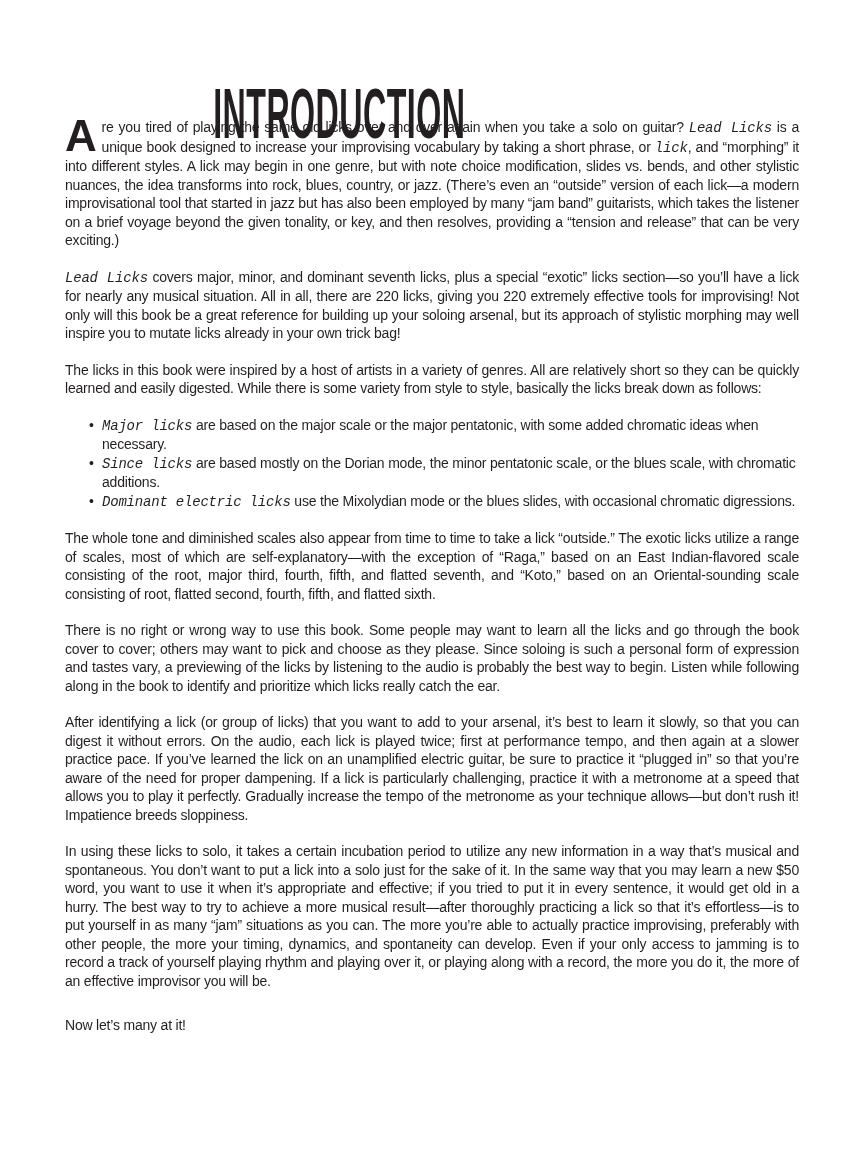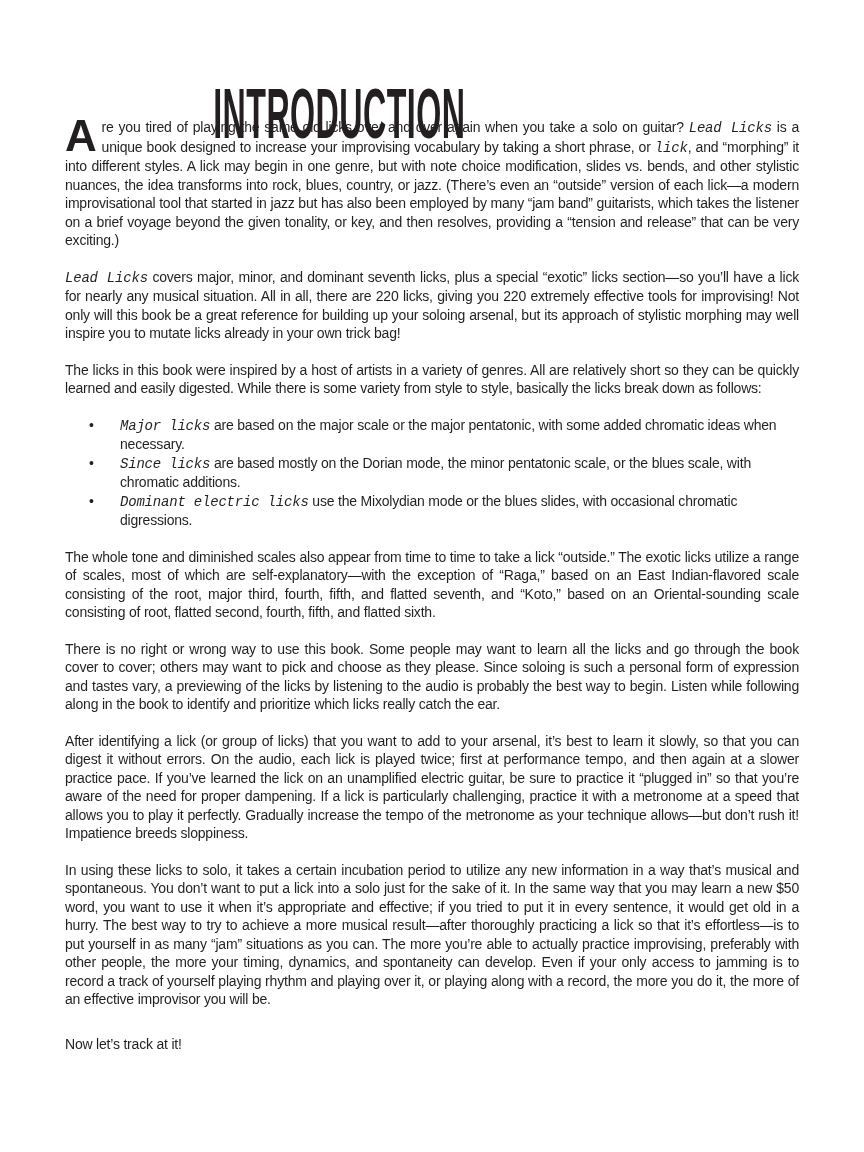--- a/index.html
+++ b/index.html
@@ -66,21 +66,21 @@
   .bullet-item {
     display: flex;
     font-size: 14px;
     line-height: 18.5px;
     letter-spacing: -0.2px;
   }
   .bullet-marker {
     flex: 0 0 auto;
     width: 13px;
   }
-  .bullet-text { flex: 1 1 auto; margin-left: 18px; }
+  .bullet-text { flex: 1 1 auto; }
   .it { font-style: italic; font-family: Liberation Mono, monospace; }
   .closing { margin-top: 26px; }
 </style>
 </head>
 <body>
 
 <div class="page">
 
   <div class="title-wrap">
     <h1 class="title">INTRODUCTION</h1>
@@ -111,15 +111,15 @@
     </li>
   </ul>
 
   <p class="body"><span>The whole tone and diminished scales also appear from time to time to take a lick “outside.” The exotic licks utilize a range of scales, most of which are self-explanatory—with the exception of “Raga,” based on an East Indian-flavored scale consisting of the root, major third, fourth, fifth, and flatted seventh, and “Koto,” based on an Oriental-sounding scale consisting of root, flatted second, fourth, fifth, and flatted sixth.</span></p>
 
 
   <p class="body"><span>There is no right or wrong way to use this book. Some people may want to learn all the licks and go through the book cover to cover; others may want to pick and choose as they please. Since soloing is such a personal form of expression and tastes vary, a previewing of the licks by listening to the audio is probably the best way to begin. Listen while following along in the book to identify and prioritize which licks really catch the ear.</span></p>
   <p class="body"><span>After identifying a lick (or group of licks) that you want to add to your arsenal, it’s best to learn it slowly, so that you can digest it without errors. On the audio, each lick is played twice; first at performance tempo, and then again at a slower practice pace. If you’ve learned the lick on an unamplified electric guitar, be sure to practice it “plugged in” so that you’re aware of the need for proper dampening. If a lick is particularly challenging, practice it with a metronome at a speed that allows you to play it perfectly. Gradually increase the tempo of the metronome as your technique allows—but don’t rush it! Impatience breeds sloppiness.</span></p>
   <p class="body"><span>In using these licks to solo, it takes a certain incubation period to utilize any new information in a way that’s musical and spontaneous. You don’t want to put a lick into a solo just for the sake of it. In the same way that you may learn a new $50 word, you want to use it when it’s appropriate and effective; if you tried to put it in every sentence, it would get old in a hurry. The best way to try to achieve a more musical result—after thoroughly practicing a lick so that it’s effortless—is to put yourself in as many “jam” situations as you can. The more you’re able to actually practice improvising, preferably with other people, the more your timing, dynamics, and spontaneity can develop. Even if your only access to jamming is to record a track of yourself playing rhythm and playing over it, or playing along with a record, the more you do it, the more of an effective improvisor you will be.</span></p>
 
-  <p class="body closing"><span>Now let’s track at it!</span></p>
+  <p class="body closing"><span>Now let’s many at it!</span></p>
 
 </div>
 
 </body></html>

